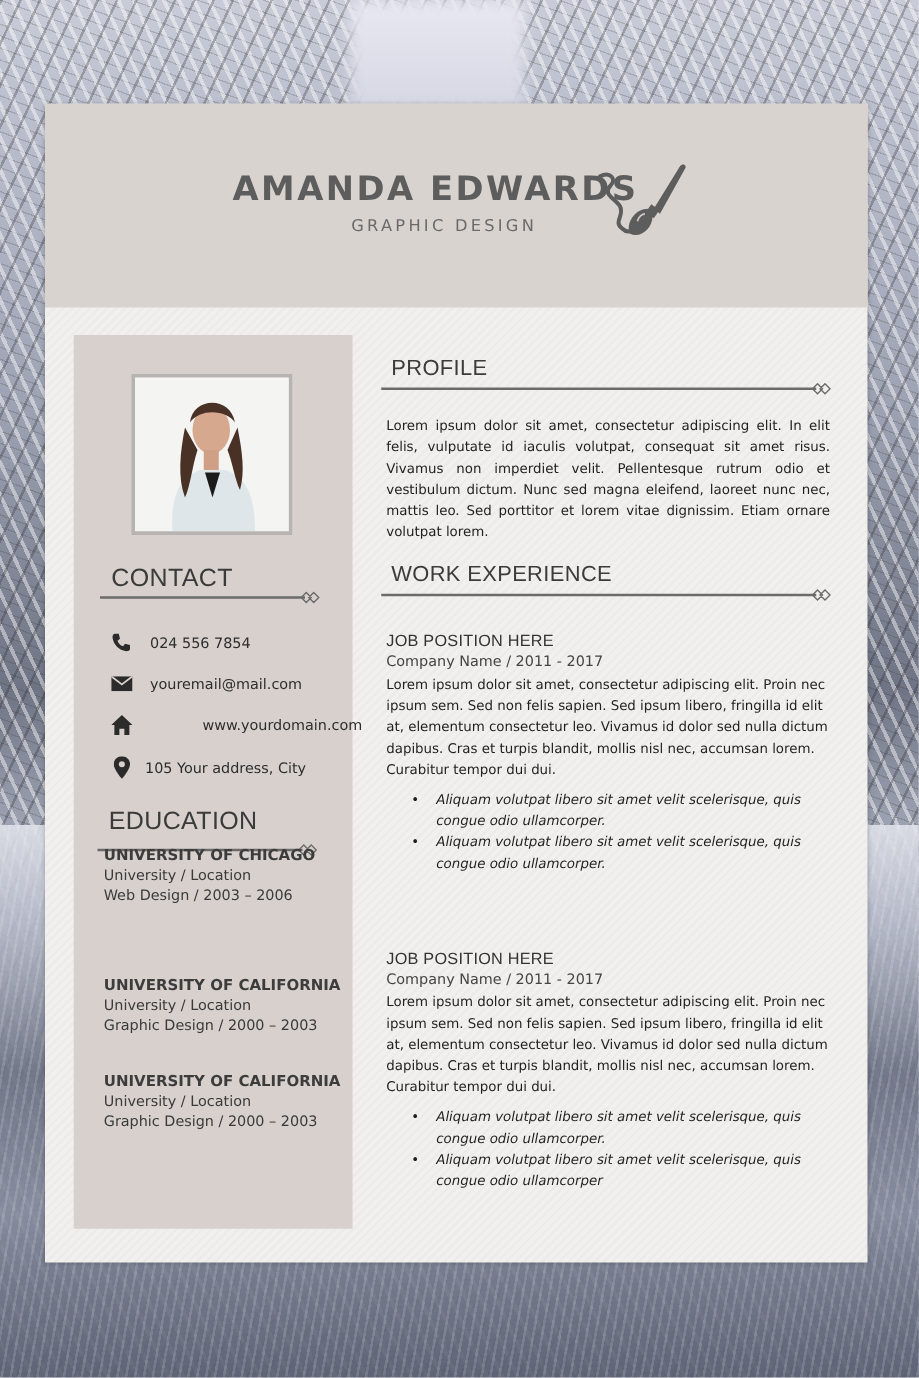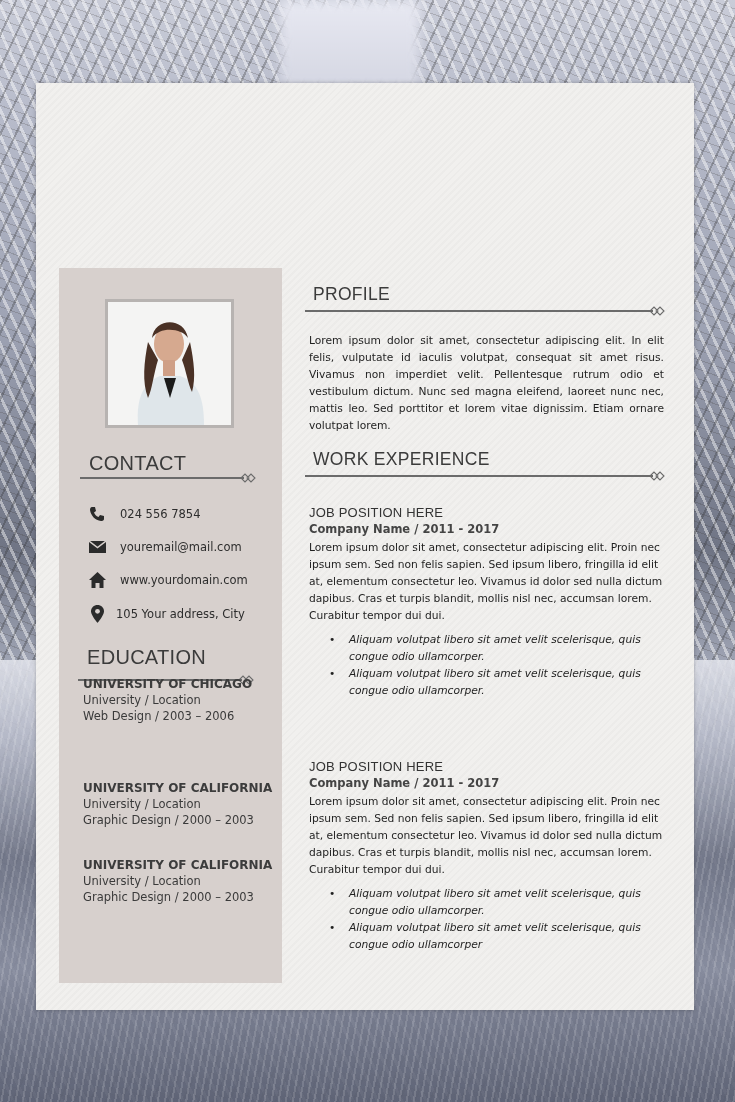--- a/index.html
+++ b/index.html
@@ -89,21 +89,21 @@
   .para {
     position: absolute; left: 273px; width: 355px;
     font-family: "DejaVu Sans", sans-serif; font-size: 10.7px; line-height: 17px;
     color: #1f1f1f; text-align: justify;
   }
   .job-title {
     position: absolute; left: 273px; font-family: "Liberation Sans", sans-serif;
     font-size: 13px; color: #333; letter-spacing: 0.2px;
   }
   .company {
-    position: absolute; left: 273px; font-family: "DejaVu Sans", sans-serif; font-weight: bold;
+    position: absolute; left: 273px; font-family: "DejaVu Sans", sans-serif; font-weight: normal;
     font-size: 11.5px; color: #444;
   }
   .job-desc {
     position: absolute; left: 273px; width: 360px;
     font-family: "DejaVu Sans", sans-serif; font-size: 10.7px; line-height: 17px; color: #1f1f1f;
   }
   .bullets {
     position: absolute; left: 293px; width: 320px; list-style: none;
     font-family: "DejaVu Sans", sans-serif; font-size: 10.7px; line-height: 17px; color: #1f1f1f; font-style: italic;
   }
@@ -112,20 +112,31 @@
 </style>
 </head>
 <body>
 
 <div class="bg-trees"></div>
 <div class="bg-sky"></div>
 <div class="bg-road"></div>
 
 <div class="doc">
 
+  <div class="header">
+    <div class="name">AMANDA EDWARDS</div>
+    <div class="subtitle">GRAPHIC DESIGN</div>
+    <svg class="brush" viewBox="0 0 74 66">
+      <path d="M2 12 C 10 8, 16 14, 10 20 C 4 26, 14 30, 18 36 C 22 44, 12 48, 20 54 C 24 58, 28 56, 30 52" fill="none" stroke="#5d5d5d" stroke-width="3.2" stroke-linecap="round"></path>
+      <path d="M26 58 C 22 50, 30 38, 40 38 L 44 44 C 44 54, 34 62, 26 58 Z" fill="#5d5d5d"></path>
+      <rect x="40" y="36" width="8" height="8" transform="rotate(35 44 40)" fill="#5d5d5d"></rect>
+      <path d="M45 38 L 66 4 C 68 1, 72 3, 70 6 L 50 42 Z" fill="#5d5d5d"></path>
+      <path d="M32 48 C 33 44, 36 42, 38 42" stroke="#cfc9c6" stroke-width="1.4" fill="none"></path>
+    </svg>
+  </div>
 
   <div class="sidebar">
     <div class="photo-frame" title="Portrait of Amanda Edwards">
       <svg width="123" height="123" viewBox="0 0 123 123">
         <rect width="123" height="123" fill="#f4f4f3"></rect>
         <path d="M30 123 C 28 95, 36 80, 52 74 L 72 74 C 90 80, 96 96, 96 123 Z" fill="#dfe6ea"></path>
         <path d="M56 76 L 62 96 L 68 76 Z" fill="#1b1b1b"></path>
         <path d="M40 40 C 36 60, 34 80, 40 96 C 44 88, 46 70, 50 58 Z" fill="#4a3125"></path>
         <path d="M82 40 C 86 60, 88 76, 84 90 C 80 82, 78 68, 74 58 Z" fill="#4a3125"></path>
         <ellipse cx="61" cy="42" rx="15" ry="19" fill="#d6a98f"></ellipse>
@@ -150,21 +161,21 @@
     </div>
     <div class="contact-row" style="top:269px;">
       <span class="ico">
         <svg width="17" height="12" viewBox="0 0 17 12">
             <rect x="0" y="0" width="17" height="12" fill="#2b2b2b"></rect>
             <path d="M0 0 L8.5 6.5 L17 0" fill="none" stroke="#d7d0cd" stroke-width="1.4"></path>
           </svg>
       </span>
       <span class="txt">youremail@mail.com</span>
     </div>
-    <div class="contact-row" style="top:302px;">
+    <div class="contact-row" style="top:302px;gap:42px;">
       <span class="ico">
         <svg width="17" height="16" viewBox="0 0 17 16">
             <path d="M8.5 0 L17 8 L14.5 8 L14.5 16 L10.5 16 L10.5 11 L6.5 11 L6.5 16 L2.5 16 L2.5 8 L0 8 Z" fill="#2b2b2b"></path>
           </svg>
       </span>
       <span class="txt">www.yourdomain.com</span>
     </div>
     <div class="contact-row" style="top:336px;">
       <span class="ico" style="margin-right:10px;">
         <svg width="13" height="18" viewBox="0 0 13 18">

